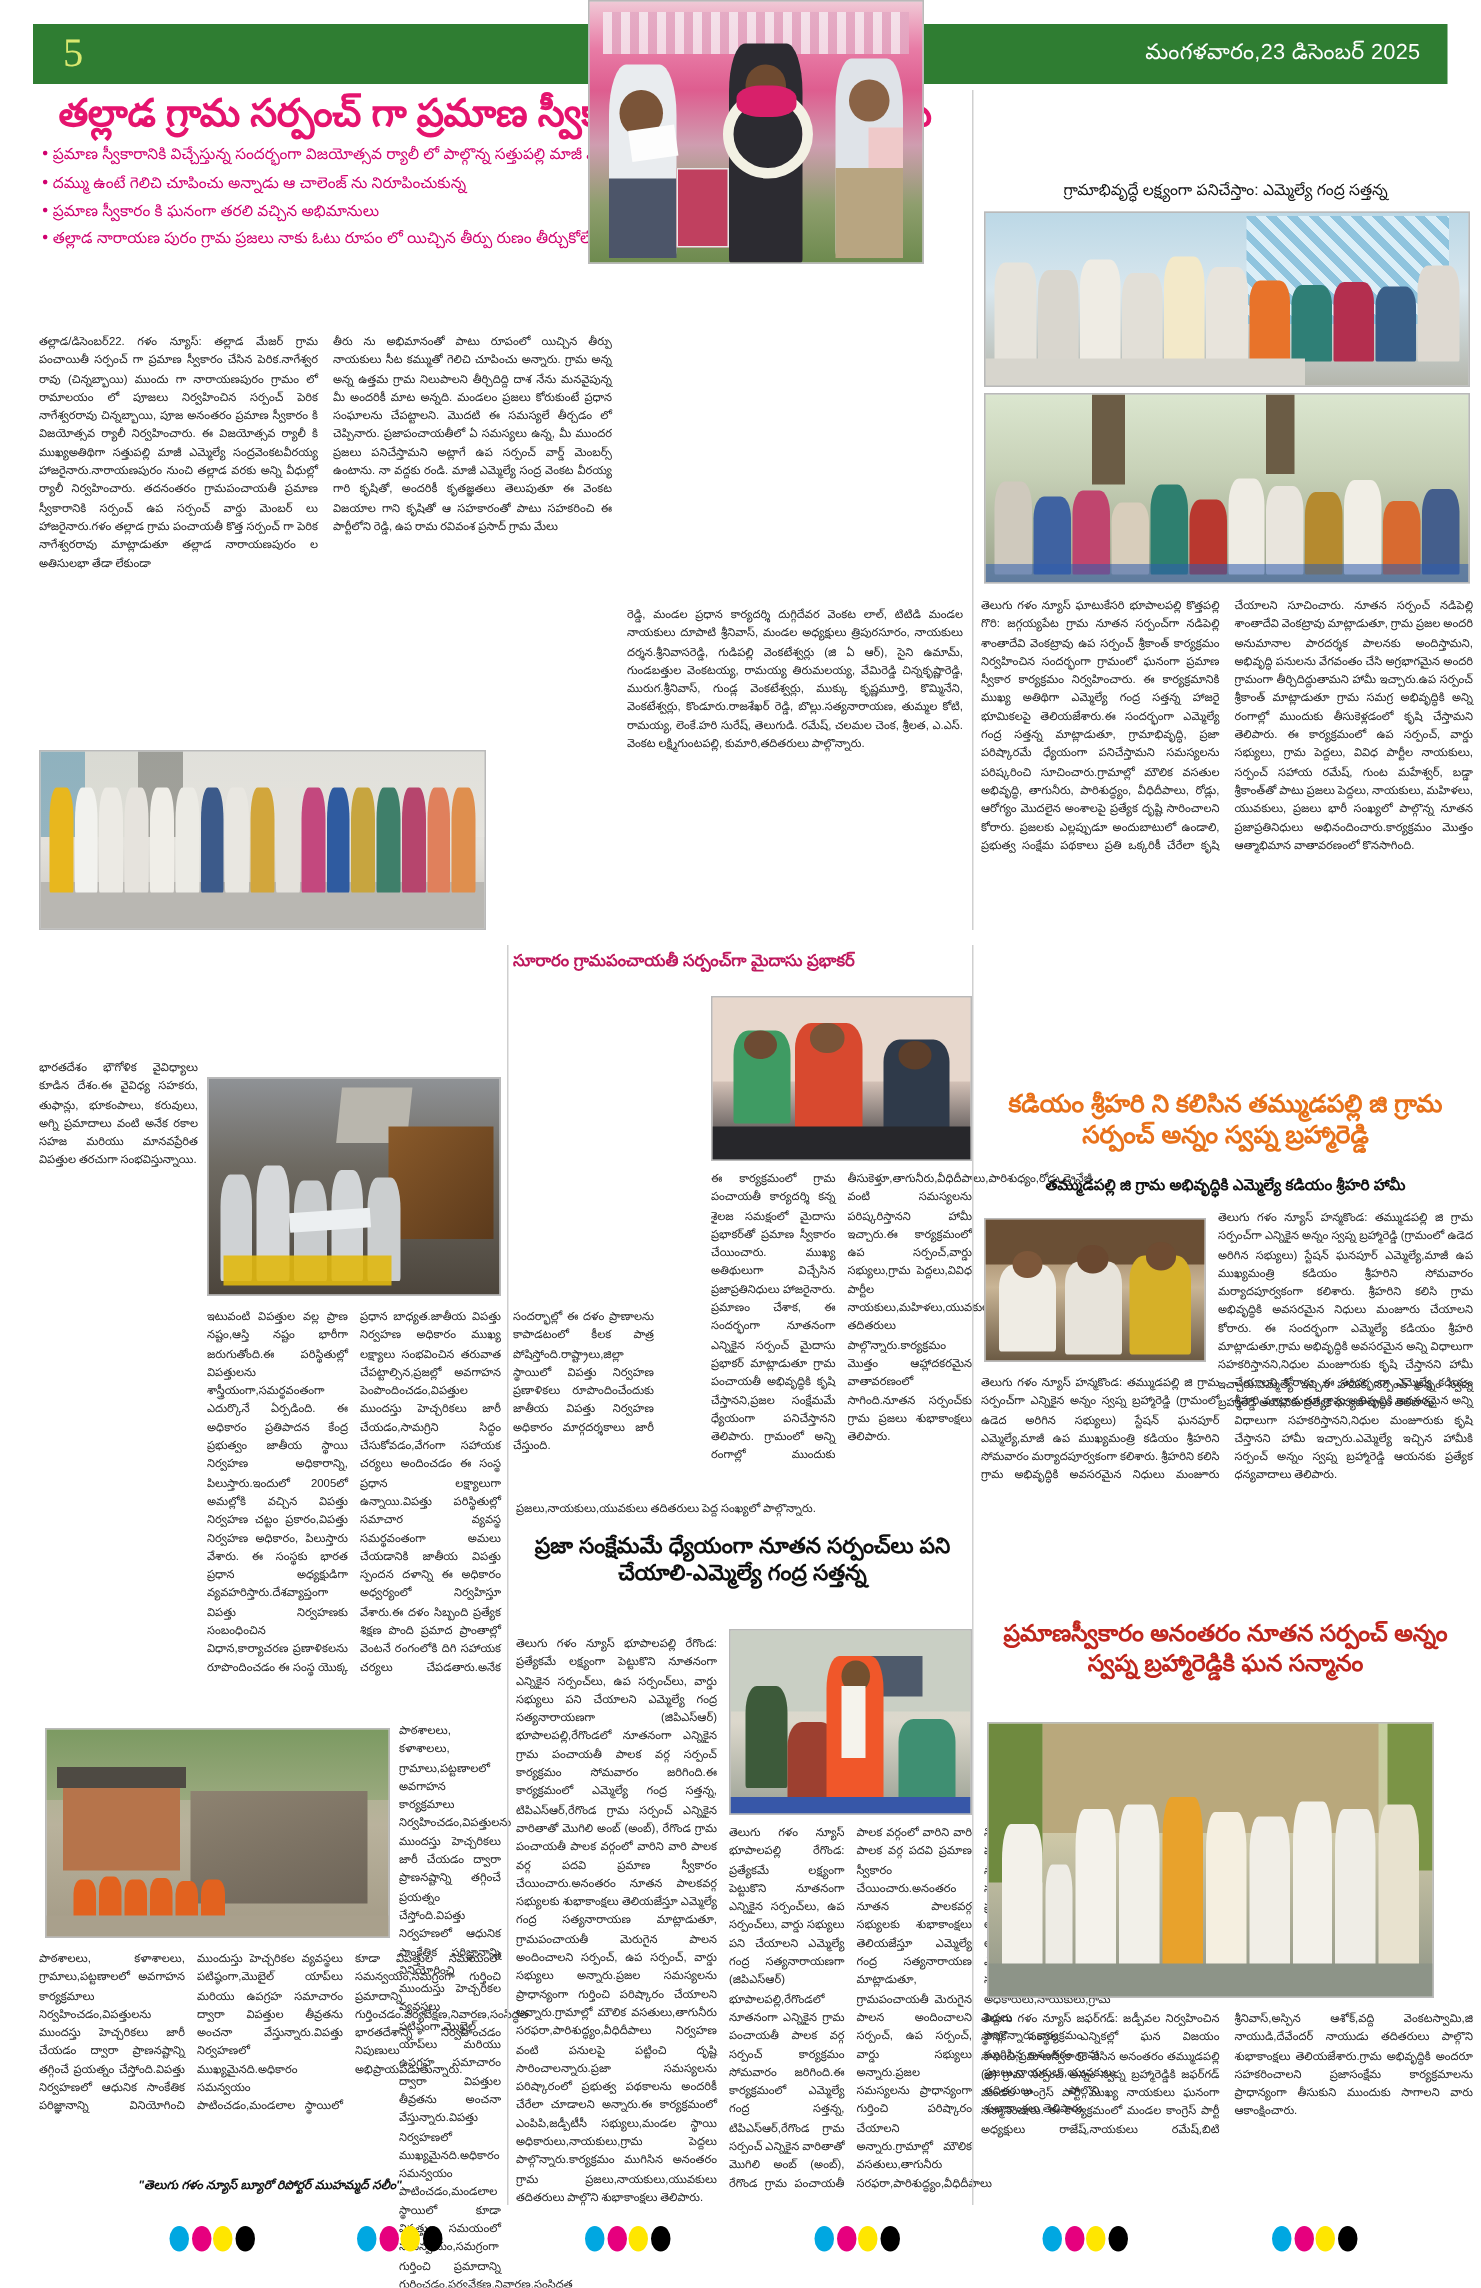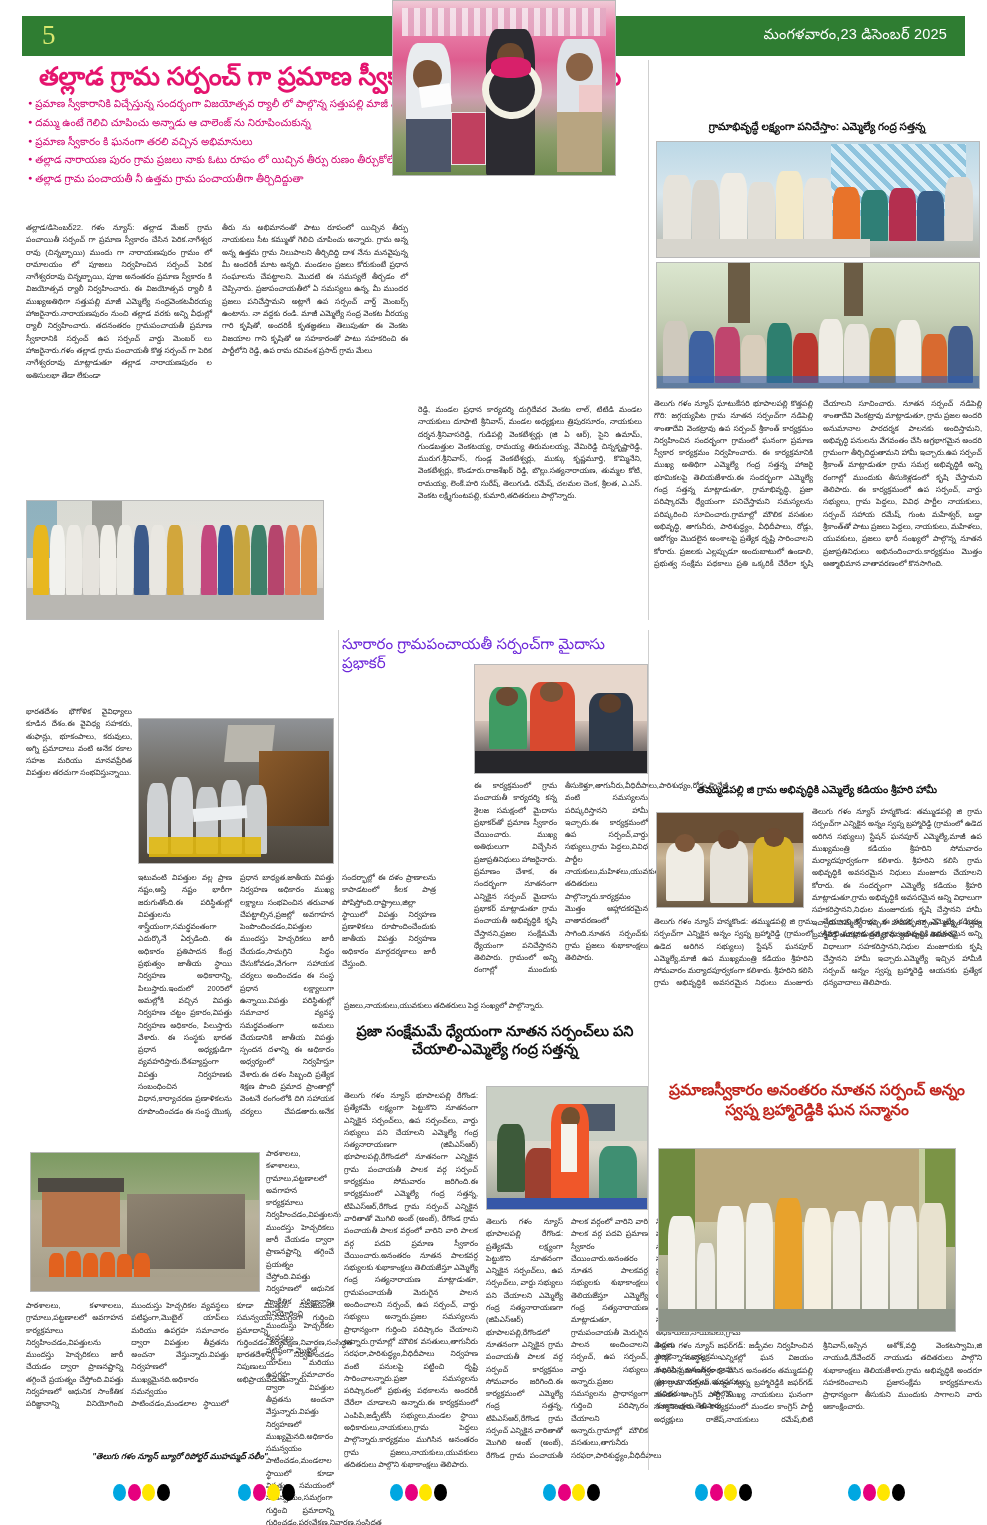--- a/index.html
+++ b/index.html
@@ -76,21 +76,21 @@
   .photo-lead2 { position: absolute; left: 26px; top: 500px; width: 298px; height: 120px; }
 
   
   .r-head1 {
     position: absolute; left: 652px; top: 60px; width: 330px;
     text-align: center; color: #111; font-size: 16.5px; font-weight: 700;
     line-height: 1.22;
   }
   .r-sub1 {
     position: absolute; left: 652px; top: 121px; width: 330px;
-    text-align: center; color: #111; font-size: 10.4px; font-weight: 700;
+    text-align: center; color: #111; font-size: 10.4px; font-weight: 400;
   }
   .photo-r1 { position: absolute; left: 656px; top: 141px; width: 324px; height: 117px; }
   .photo-r2 { position: absolute; left: 656px; top: 262px; width: 324px; height: 127px; }
   .r-body1 {
     position: absolute; left: 654px; top: 398px; width: 328px; height: 320px;
     column-count: 2; column-gap: 10px;
   }
 
   
   .m-head1 {
@@ -105,21 +105,21 @@
   .m-body1c { position: absolute; left: 266px; top: 1148px; width: 68px; height: 150px; }
   .m-body1d { position: absolute; left: 26px; top: 1300px; width: 308px; height: 162px; column-count: 3; column-gap: 8px; }
   .m-credit {
     position: absolute; left: 26px; top: 1452px; width: 308px;
     text-align: center; font-style: italic; font-weight: 700; font-size: 8.2px; color: #111;
   }
 
   
   .c-head1 {
     position: absolute; left: 342px; top: 634px; width: 306px;
-    color: #6d28d9; font-size: 15px; font-weight: 400; line-height: 1.28;
+    color: #be185d; font-size: 11px; font-weight: 700; line-height: 1.28;
   }
   .photo-c1 { position: absolute; left: 474px; top: 664px; width: 174px; height: 110px; }
   .c-body1 { position: absolute; left: 344px; top: 704px; width: 124px; height: 310px; }
   .c-body1b { position: absolute; left: 474px; top: 780px; width: 174px; height: 234px; column-count: 2; column-gap: 8px; }
   .c-body1c { position: absolute; left: 344px; top: 1000px; width: 304px; height: 18px; }
 
   .c-head2 {
     position: absolute; left: 342px; top: 1022px; width: 306px;
     text-align: center; color: #111; font-size: 14.5px; font-weight: 700; line-height: 1.26;
   }
@@ -172,21 +172,20 @@
     <span class="masthead-date">మంగళవారం,23 డిసెంబర్ 2025</span>
   </div>
 
   <div class="lead-headline">తల్లాడ గ్రామ సర్పంచ్ గా ప్రమాణ స్వీకారం చేసిన చిన్నబ్బాయి</div>
 
   <ul class="lead-bullets">
     <li>ప్రమాణ స్వీకారానికి విచ్చేస్తున్న సందర్భంగా విజయోత్సవ ర్యాలీ లో పాల్గొన్న సత్తుపల్లి మాజీ ఎమ్మెల్యే సంద్ర</li>
     <li>దమ్ము ఉంటే గెలిచి చూపించు అన్నాడు ఆ చాలెంజ్ ను నిరూపించుకున్న</li>
     <li>ప్రమాణ స్వీకారం కి ఘనంగా తరలి వచ్చిన అభిమానులు</li>
     <li>తల్లాడ నారాయణ పురం గ్రామ ప్రజలు నాకు ఓటు రూపం లో యిచ్చిన తీర్పు రుణం తీర్చుకోలేనిది</li>
-    <li>తల్లాడ గ్రామ పంచాయతీ నీ ఉత్తమ గ్రామ పంచాయతీగా తీర్చిదిద్దుతా</li>
   </ul>
 
   <div class="photo photo-lead1">
     <div style="position:absolute;inset:0;background:linear-gradient(180deg,#f0c9d6 0%,#e87ca6 18%,#de5d8f 34%,#cf9db0 55%,#8e9e6d 78%,#6d8a4e 100%);"></div>
     <div style="position:absolute;left:4%;top:4%;width:92%;height:16%;background:repeating-linear-gradient(90deg,#f5e9ef 0 6px,#e3a9c3 6px 12px);opacity:.85;"></div>
 
     <div style="position:absolute;left:6%;bottom:2%;width:20%;height:74%;background:#e9ecef;border-radius:26% 26% 4% 4%;"></div>
     <div style="position:absolute;left:9%;bottom:48%;width:13%;height:18%;background:#7a5438;border-radius:50%;"></div>
     <div style="position:absolute;left:6%;bottom:2%;width:20%;height:30%;background:#4c5569;"></div>
     <div style="position:absolute;left:12%;bottom:40%;width:14%;height:12%;background:#fdfdfd;transform:rotate(-8deg);"></div>
@@ -349,20 +348,21 @@
     <div style="position:absolute;left:40%;bottom:4%;width:24%;height:82%;background:#f0572a;border-radius:22% 22% 3% 3%;"></div>
     <div style="position:absolute;left:46%;bottom:66%;width:12%;height:18%;background:#74502f;border-radius:50%;"></div>
     <div style="position:absolute;left:46%;bottom:30%;width:10%;height:40%;background:#f5f3ec;"></div>
     <div style="position:absolute;left:70%;bottom:4%;width:24%;height:48%;background:#3f8f72;border-radius:26% 26% 4% 4%;"></div>
     <div style="position:absolute;left:0;bottom:0;width:100%;height:9%;background:#3757a8;"></div>
   </div>
 
   <div class="col-text c-body2">తెలుగు గళం న్యూస్ భూపాలపల్లి రేగొండ: ప్రత్యేకమే లక్ష్యంగా పెట్టుకొని నూతనంగా ఎన్నికైన సర్పంచ్‌లు, ఉప సర్పంచ్‌లు, వార్డు సభ్యులు పని చేయాలని ఎమ్మెల్యే గంద్ర సత్యనారాయణగా (జిపిఎస్‌ఆర్) భూపాలపల్లి,రేగొండలో నూతనంగా ఎన్నికైన గ్రామ పంచాయతీ పాలక వర్గ సర్పంచ్ కార్యక్రమం సోమవారం జరిగింది.ఈ కార్యక్రమంలో ఎమ్మెల్యే గంద్ర సత్తన్న, టిపిఎస్‌ఆర్,రేగొండ గ్రామ సర్పంచ్ ఎన్నికైన వారితాతో మొగిలి అంబ్ (అంబ్), రేగొండ గ్రామ పంచాయతీ పాలక వర్గంలో వారిని వారి పాలక వర్గ పదవి ప్రమాణ స్వీకారం చేయించారు.అనంతరం నూతన పాలకవర్గ సభ్యులకు శుభాకాంక్షలు తెలియజేస్తూ ఎమ్మెల్యే గంద్ర సత్యనారాయణ మాట్లాడుతూ, గ్రామపంచాయతీ మెరుగైన పాలన అందించాలని సర్పంచ్, ఉప సర్పంచ్, వార్డు సభ్యులు అన్నారు.ప్రజల సమస్యలను ప్రాధాన్యంగా గుర్తించి పరిష్కారం చేయాలని అన్నారు.గ్రామాల్లో మౌలిక వసతులు,తాగునీరు సరఫరా,పారిశుద్ధ్యం,వీధిదీపాలు నిర్వహణ వంటి పనులపై పట్టించి దృష్టి సారించాలన్నారు.ప్రజా సమస్యలను పరిష్కారంలో ప్రభుత్వ పథకాలను అందరికీ చేరేలా చూడాలని అన్నారు.ఈ కార్యక్రమంలో ఎంపిపి,జడ్పీటీసీ సభ్యులు,మండల స్థాయి అధికారులు,నాయకులు,గ్రామ పెద్దలు పాల్గొన్నారు.కార్యక్రమం ముగిసిన అనంతరం గ్రామ ప్రజలు,నాయకులు,యువకులు తదితరులు పాల్గొని శుభాకాంక్షలు తెలిపారు.</div>
   <div class="col-text c-body2b">తెలుగు గళం న్యూస్ భూపాలపల్లి రేగొండ: ప్రత్యేకమే లక్ష్యంగా పెట్టుకొని నూతనంగా ఎన్నికైన సర్పంచ్‌లు, ఉప సర్పంచ్‌లు, వార్డు సభ్యులు పని చేయాలని ఎమ్మెల్యే గంద్ర సత్యనారాయణగా (జిపిఎస్‌ఆర్) భూపాలపల్లి,రేగొండలో నూతనంగా ఎన్నికైన గ్రామ పంచాయతీ పాలక వర్గ సర్పంచ్ కార్యక్రమం సోమవారం జరిగింది.ఈ కార్యక్రమంలో ఎమ్మెల్యే గంద్ర సత్తన్న, టిపిఎస్‌ఆర్,రేగొండ గ్రామ సర్పంచ్ ఎన్నికైన వారితాతో మొగిలి అంబ్ (అంబ్), రేగొండ గ్రామ పంచాయతీ పాలక వర్గంలో వారిని వారి పాలక వర్గ పదవి ప్రమాణ స్వీకారం చేయించారు.అనంతరం నూతన పాలకవర్గ సభ్యులకు శుభాకాంక్షలు తెలియజేస్తూ ఎమ్మెల్యే గంద్ర సత్యనారాయణ మాట్లాడుతూ, గ్రామపంచాయతీ మెరుగైన పాలన అందించాలని సర్పంచ్, ఉప సర్పంచ్, వార్డు సభ్యులు అన్నారు.ప్రజల సమస్యలను ప్రాధాన్యంగా గుర్తించి పరిష్కారం చేయాలని అన్నారు.గ్రామాల్లో మౌలిక వసతులు,తాగునీరు సరఫరా,పారిశుద్ధ్యం,వీధిదీపాలు నిర్వహణ వంటి పనులపై పట్టించి దృష్టి సారించాలన్నారు.ప్రజా సమస్యలను పరిష్కారంలో ప్రభుత్వ పథకాలను అందరికీ చేరేలా చూడాలని అన్నారు.ఈ కార్యక్రమంలో ఎంపిపి,జడ్పీటీసీ సభ్యులు,మండల స్థాయి అధికారులు,నాయకులు,గ్రామ పెద్దలు పాల్గొన్నారు.కార్యక్రమం ముగిసిన అనంతరం గ్రామ ప్రజలు,నాయకులు,యువకులు తదితరులు పాల్గొని శుభాకాంక్షలు తెలిపారు.</div>
 
+  <div class="r-head2">కడియం శ్రీహరి ని కలిసిన తమ్ముడపల్లి జి గ్రామ సర్పంచ్ అన్నం స్వప్న బ్రహ్మారెడ్డి</div>
   <div class="r-sub2">తమ్ముడపల్లి జి గ్రామ అభివృద్ధికి ఎమ్మెల్యే కడియం శ్రీహరి హామీ</div>
 
   <div class="photo photo-r3">
     <div style="position:absolute;inset:0;background:linear-gradient(180deg,#8a6a4a 0%,#c9b596 48%,#6b5a44 100%);"></div>
     <div style="position:absolute;left:0;top:0;width:100%;height:32%;background:#6a4f35;"></div>
     <div style="position:absolute;left:6%;bottom:6%;width:26%;height:62%;background:#efece4;border-radius:26% 26% 4% 4%;"></div>
     <div style="position:absolute;left:12%;bottom:58%;width:14%;height:20%;background:#7d573a;border-radius:50%;"></div>
     <div style="position:absolute;left:36%;bottom:4%;width:26%;height:66%;background:#e7e3da;border-radius:24% 24% 4% 4%;"></div>
     <div style="position:absolute;left:42%;bottom:62%;width:14%;height:20%;background:#6a4830;border-radius:50%;"></div>
     <div style="position:absolute;left:66%;bottom:4%;width:28%;height:70%;background:#d6b028;border-radius:24% 24% 4% 4%;"></div>

